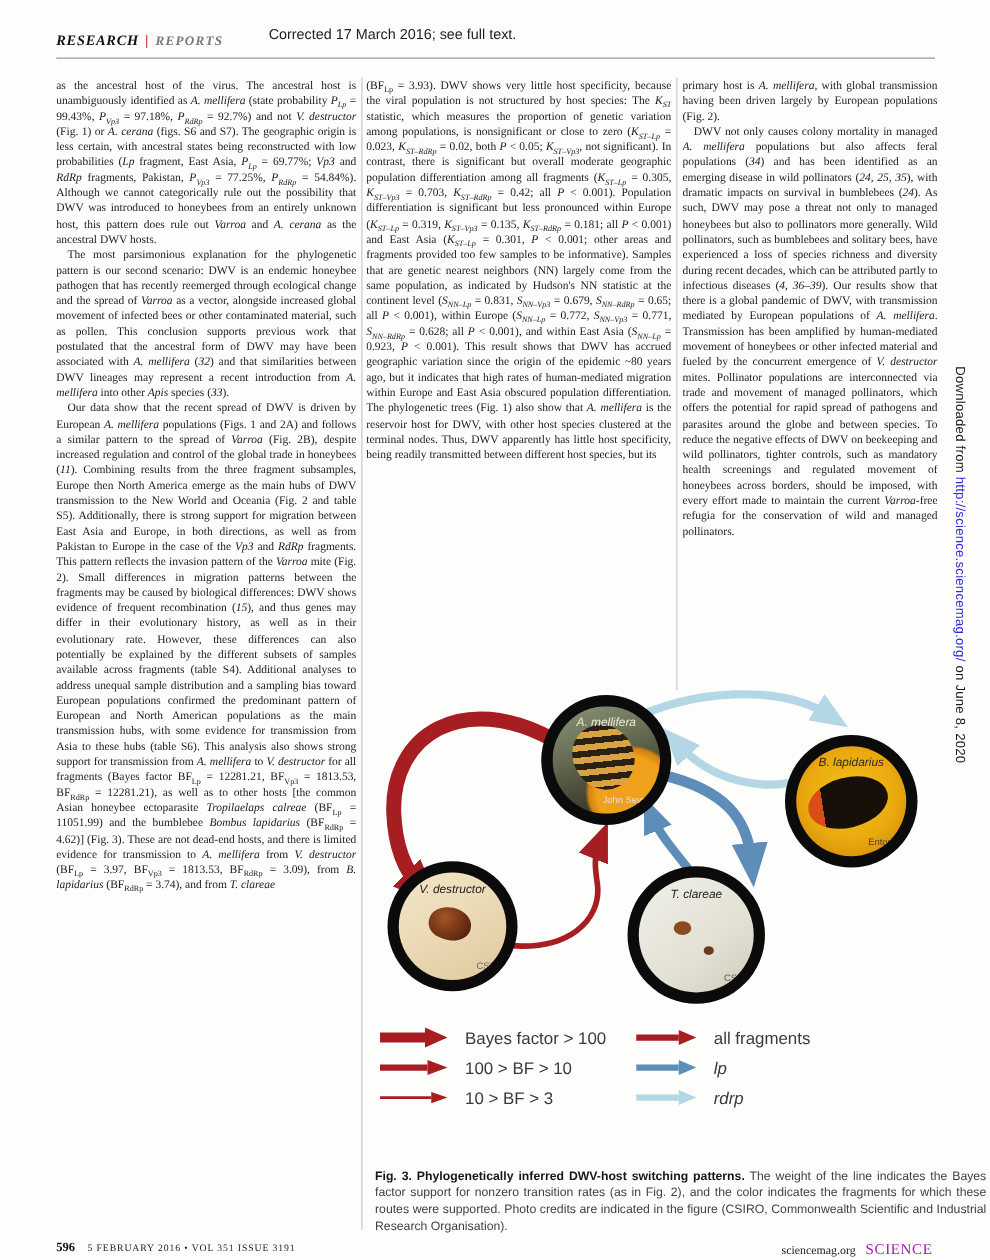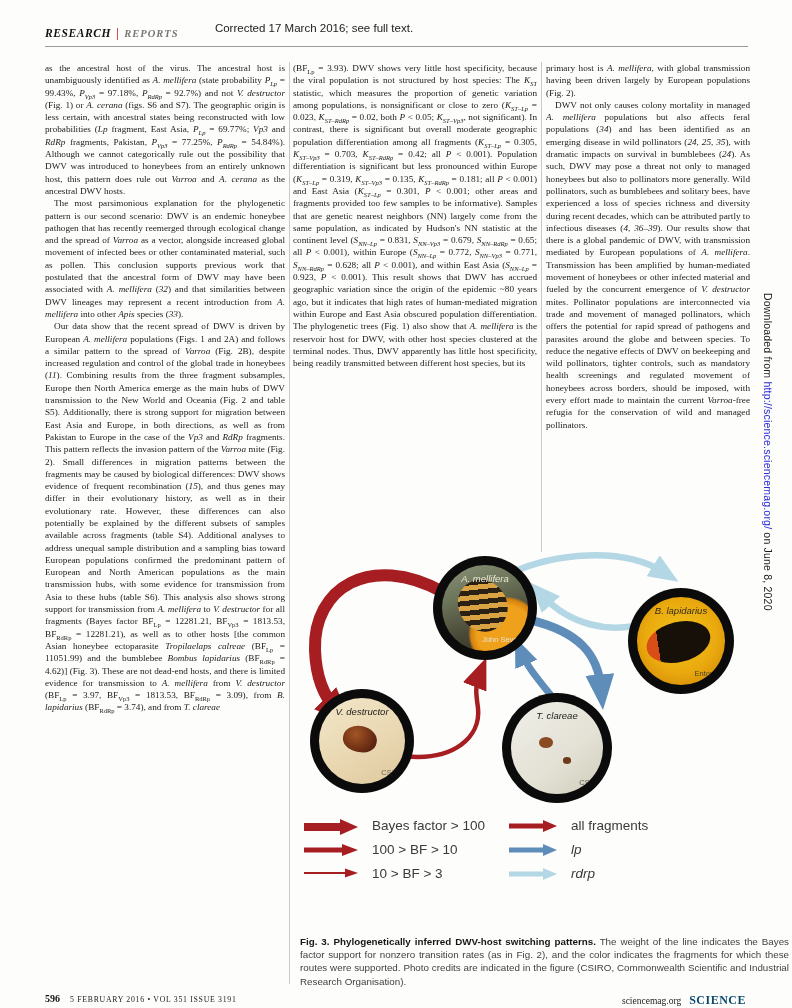--- a/index.html
+++ b/index.html
@@ -35,39 +35,39 @@
   .node{position:absolute;border-radius:50%;background:#0b0b0b;}
   .photo{position:absolute;left:9px;top:9px;right:9px;bottom:9px;border-radius:50%;overflow:hidden;}
   .nlabel{position:absolute;top:9%;left:0;width:100%;text-align:center;
           font:italic 9.5px "Liberation Sans",sans-serif;}
   .ncredit{position:absolute;bottom:8%;left:0;width:100%;text-align:right;
           font:7.5px "Liberation Sans",sans-serif;}
   .shape{position:absolute;}
   
   #legend{position:absolute;left:302px;top:818px;width:452px;
           font-family:"Liberation Sans",sans-serif;color:#3a3a3a;}
-  .lg-row{display:flex;height:24px;}
+  .lg-row{display:flex;align-items:center;height:24px;}
   .lg-row svg{margin-right:12px;}
   .lg-label{font-size:13.5px;}
   .lg-label.it{font-style:italic;}
   .lg-col{position:absolute;top:0;}
   #lg-weights{left:0;}
   #lg-frags{left:205px;}
   
   #caption{position:absolute;left:300px;top:935px;width:489px;
            font-family:"Liberation Sans",sans-serif;font-size:9.8px;line-height:13.2px;
            color:#3f3f3f;text-align:justify;}
   #caption .cap-title{font-weight:bold;color:#161616;}
   
   #footer-left{position:absolute;left:45px;top:988px;}
   #footer-left .pgnum{font-weight:bold;font-size:10px;color:#111;margin-right:10px;}
   #footer-left .issue{font-size:7.8px;letter-spacing:.7px;color:#222;}
   #footer-right{position:absolute;right:46px;top:990px;text-align:right;}
   #footer-right .site{font-size:9.5px;color:#222;margin-right:8px;}
-  #footer-right .journal{font-weight:bold;font-size:12px;letter-spacing:.5px;color:#0c4a6e;}
+  #footer-right .journal{font-weight:normal;font-size:12px;letter-spacing:.5px;color:#a21caf;}
 </style>
 </head>
 <body>
 
 <div id="page">
 
   <div class="hdr-corrected">Corrected 17 March 2016; see full text.</div>
   <div class="hdr-left">
     <span>RESEARCH</span><span class="sep">|</span><span class="sub">REPORTS</span>
   </div>

